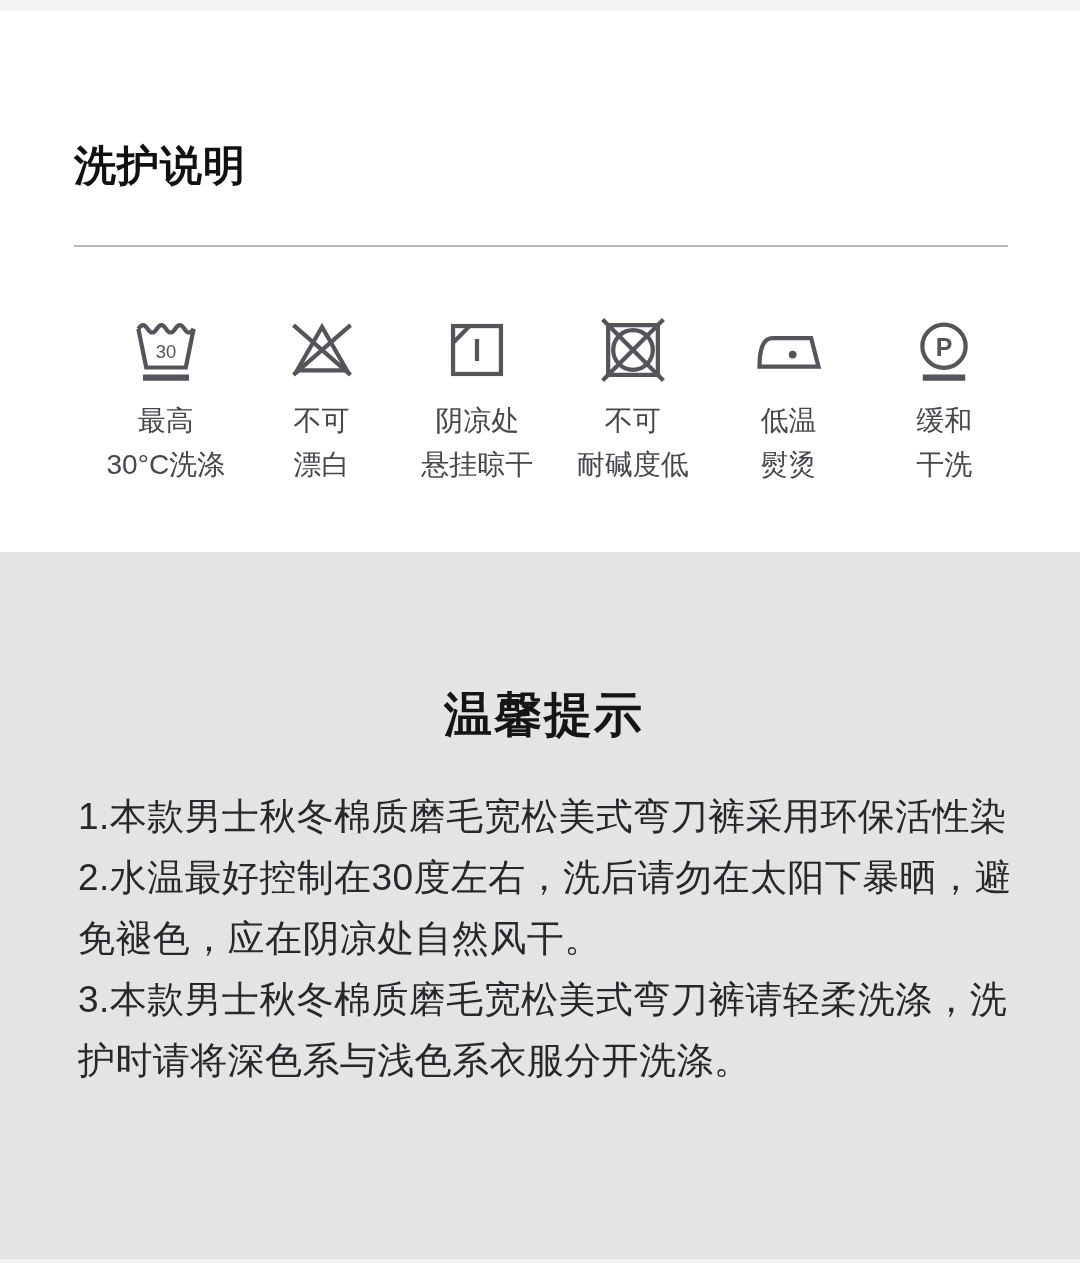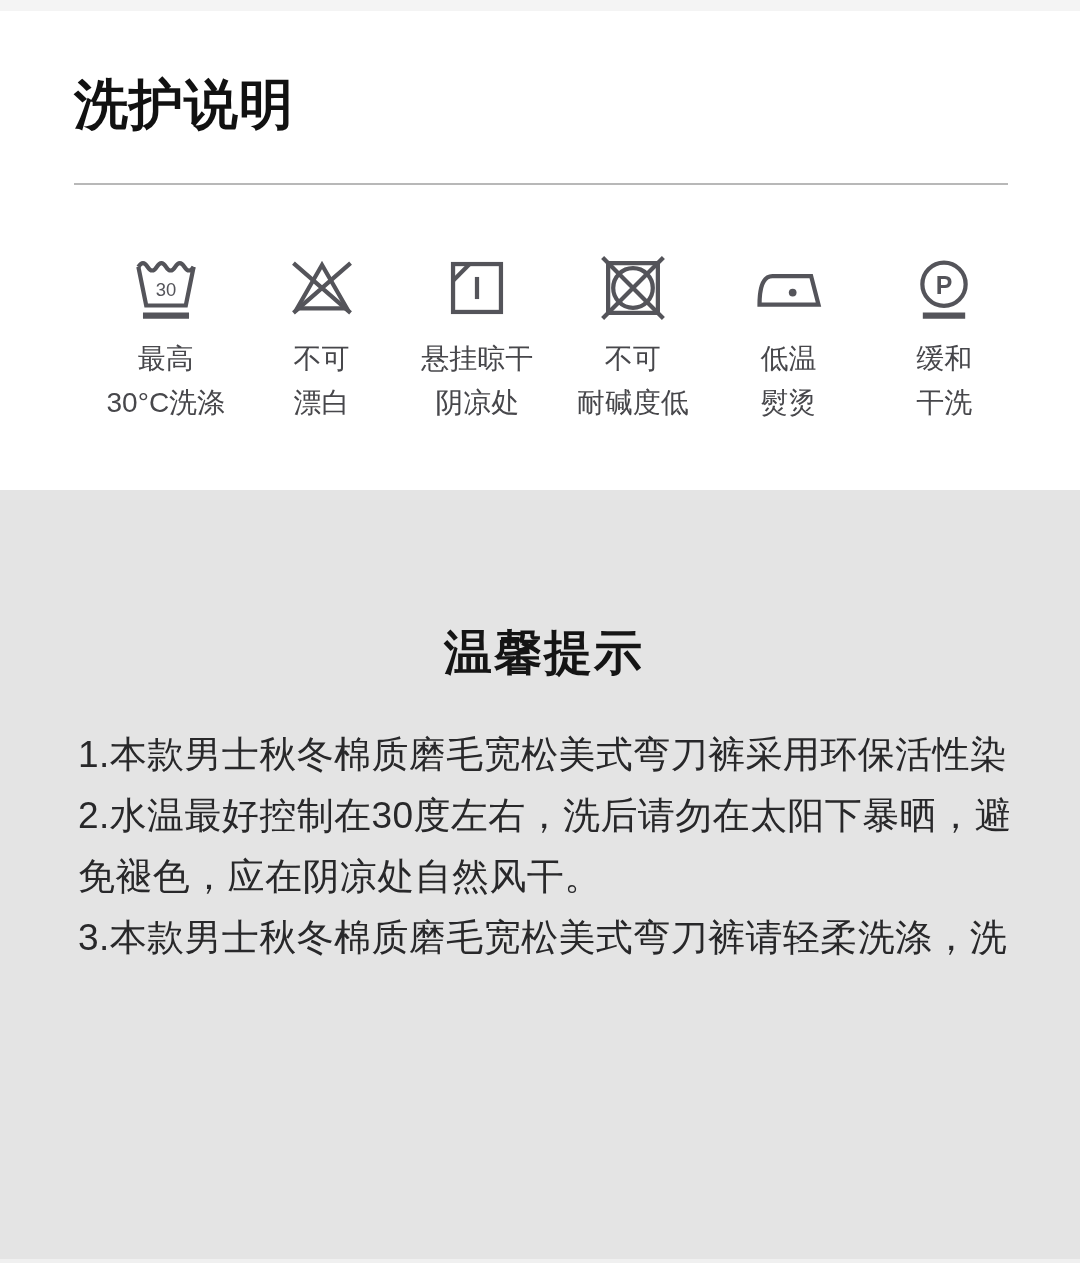--- a/index.html
+++ b/index.html
@@ -1,21 +1,21 @@
 <!DOCTYPE html>
 <html><head>
 <meta charset="utf-8">
 <style>
   html,body{margin:0;padding:0;}
   body{font-family:"Liberation Sans","DejaVu Sans",sans-serif;}
   .page{position:relative;width:1080px;height:1263px;background:#ffffff;overflow:hidden;}
   .top-strip{height:11px;background:#f4f4f4;}
   .bottom-strip{position:absolute;left:0;bottom:0;width:100%;height:4px;background:#f0f0f0;}
 
-  .care-title{margin:58px 0 0 74px;font-size:54px;line-height:70px;font-weight:700;color:#111111;letter-spacing:1px;}
+  .care-title{margin:120px 0 0 74px;font-size:42px;line-height:70px;font-weight:700;color:#111111;letter-spacing:1px;}
   .divider{height:2px;background:#b8b8b8;margin:44px 72px 0 74px;}
 
   .icons-row{display:flex;margin:68px 58px 0 88px;}
   .care-item{flex:1;text-align:center;}
   .care-icon{display:inline-block;width:78px;height:70px;}
   .care-icon svg{width:78px;height:70px;display:block;}
   .icon-stroke{fill:none;stroke:#54545a;stroke-width:4.6;}
   .icon-stroke-thick{fill:none;stroke:#54545a;stroke-width:7;}
   .icon-fill{fill:#54545a;stroke:none;}
   .icon-glyph{fill:#54545a;stroke:none;font-family:"Liberation Sans","DejaVu Sans",sans-serif;}
@@ -68,22 +68,22 @@
 
     <div class="care-item">
       <span class="care-icon">
         <svg viewBox="0 0 80 76">
           <rect class="icon-stroke" x="14" y="12" width="52" height="52"></rect>
           <path class="icon-stroke" d="M40 26 L40 50"></path>
           <path class="icon-stroke" d="M14 30 L32 12"></path>
         </svg>
       </span>
       <div class="care-label">
+        <div>阴凉处</div>
         <div>悬挂晾干</div>
-        <div>阴凉处</div>
       </div>
     </div>
 
     <div class="care-item">
       <span class="care-icon">
         <svg viewBox="0 0 80 76">
           <rect class="icon-stroke" x="13" y="11" width="54" height="54"></rect>
           <circle class="icon-stroke" cx="40" cy="38" r="21.5"></circle>
           <path class="icon-stroke" d="M7 5 L73 71 M73 5 L7 71"></path>
         </svg>
@@ -123,18 +123,19 @@
 
   </div>
 
   <div class="tips-section">
     <div class="tips-title">温馨提示</div>
     <div class="tips-body">
       <div class="tips-line">1.本款男士秋冬棉质磨毛宽松美式弯刀裤采用环保活性染</div>
       <div class="tips-line">2.水温最好控制在30度左右，洗后请勿在太阳下暴晒，避</div>
       <div class="tips-line">免褪色，应在阴凉处自然风干。</div>
       <div class="tips-line">3.本款男士秋冬棉质磨毛宽松美式弯刀裤请轻柔洗涤，洗</div>
+      <div class="tips-line">护时请将深色系与浅色系衣服分开洗涤。</div>
     </div>
   </div>
 
   <div class="bottom-strip"></div>
 
 </div>
 
 </body></html>

